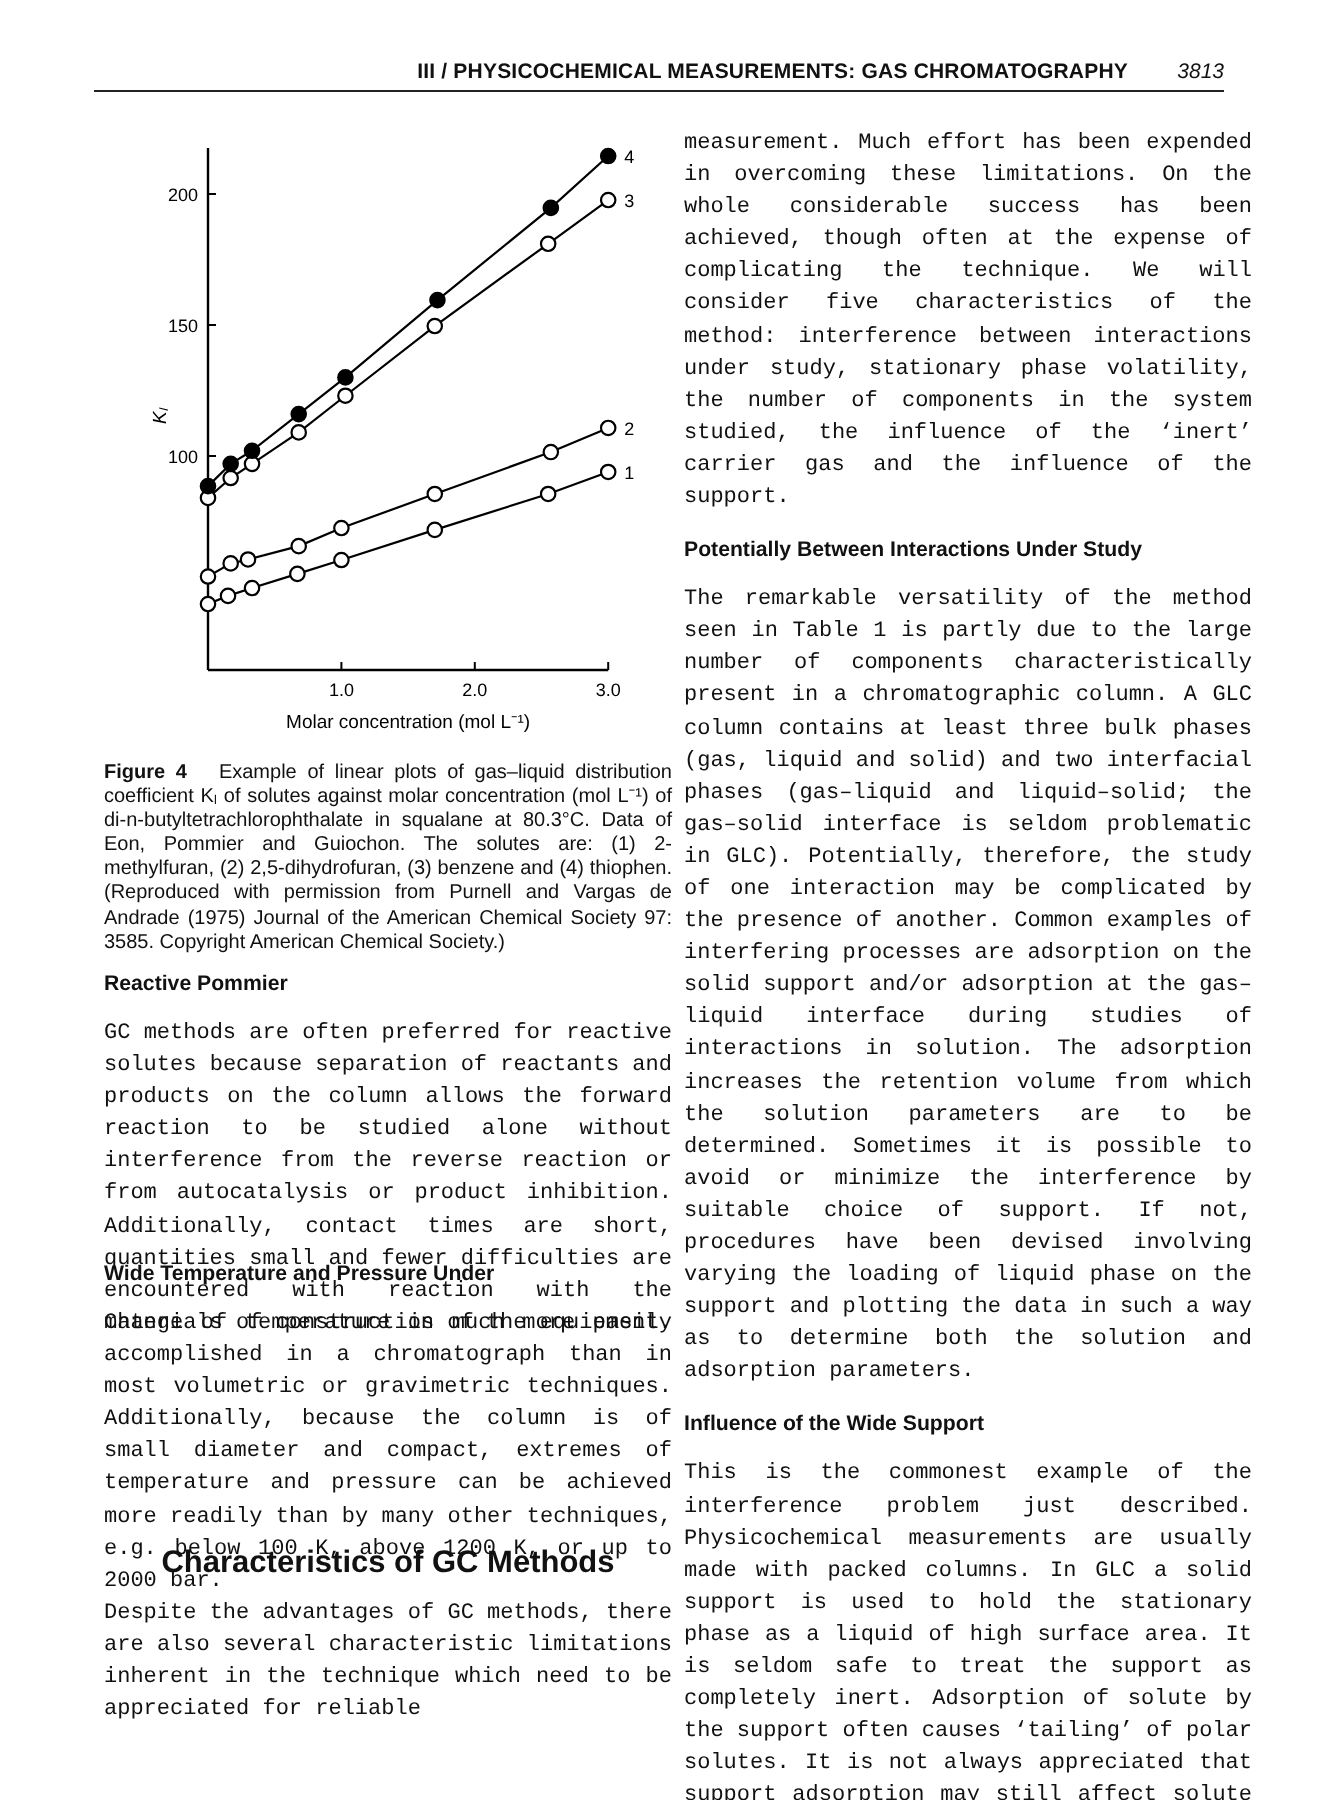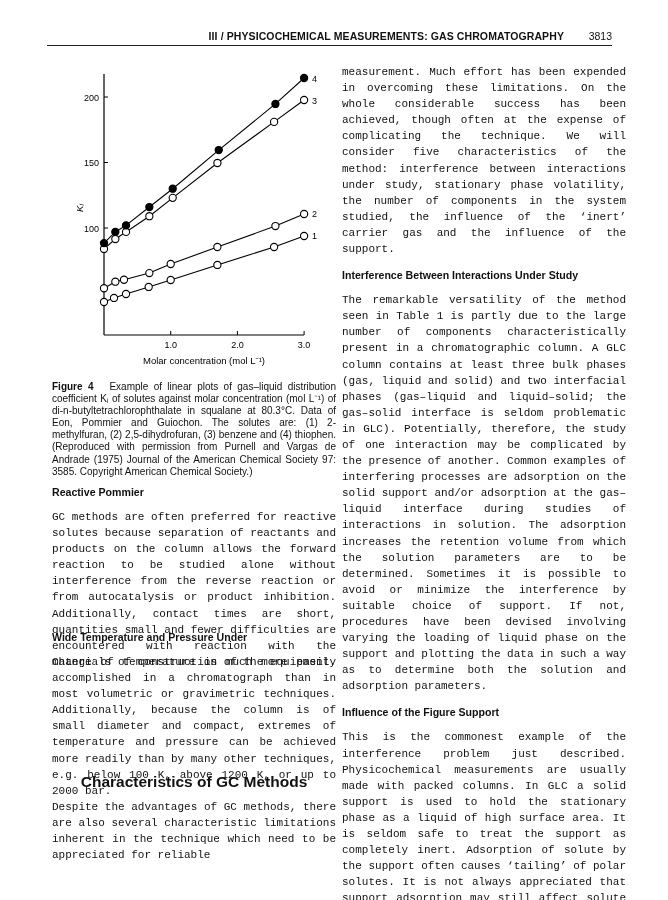--- a/index.html
+++ b/index.html
@@ -1,19 +1,19 @@
 <!DOCTYPE html>
 <html><head>
 <meta charset="utf-8">
 <style>
   html, body { margin:0; padding:0; background:#ffffff; }
   body { width:668px; height:900px; position:relative; overflow:hidden; color:#111; }
   .header { position:absolute; left:47px; top:30px; width:565px; height:15px; border-bottom:1px solid #222; }
   .header-title { position:absolute; right:48px; top:0; font-family:"Liberation Sans", sans-serif; font-weight:bold; font-size:10.5px; letter-spacing:0.1px;text-align:right; }
-  .header-page { position:absolute; right:0; top:0; font-family:"Liberation Sans", sans-serif; font-size:10.5px; }
+  .header-page { position:absolute; right:0; top:0; font-family:"Liberation Sans", sans-serif; font-size:10.5px;font-style:italic; }
   .col { position:absolute; top:64px; width:284px; font-family:Liberation Mono, monospace; font-size:11px; line-height:16.1px; text-align:justify; }
   .figure { position:absolute; left:52px; top:64px; width:284px; height:308px; }
   .caption { position:absolute; left:52px; top:381px; width:284px; font-family:"Liberation Sans", sans-serif; font-size:10px; line-height:12.1px; text-align:justify; }
   .caption b { font-weight:bold; }
   .h-sm { font-family:"Liberation Sans", sans-serif; font-weight:bold; font-size:10.6px; margin:0; }
   .h-lg { font-family:"Liberation Sans", sans-serif; font-weight:bold; font-size:15.5px; margin:0;text-align:center; }
   p { margin:0; }
   .abs { position:absolute; }
 </style>
 </head>
@@ -107,20 +107,20 @@
 </div>
 
 <div class="abs" style="left:52px; top:773px; width:284px;">
   <h2 class="h-lg">Characteristics of GC Methods</h2>
   <p class="col" style="position:static; margin-top:8px;">Despite the advantages of GC methods, there are also several characteristic limitations inherent in the technique which need to be appreciated for reliable</p>
 </div>
 
 <div class="abs" style="left:342px; top:64px; width:284px;">
   <p class="col" style="position:static;">measurement. Much effort has been expended in overcoming these limitations. On the whole considerable success has been achieved, though often at the expense of complicating the technique. We will consider five characteristics of the method: interference between interactions under study, stationary phase volatility, the number of components in the system studied, the influence of the ‘inert’ carrier gas and the influence of the support.</p>
   <div style="margin-top:12px;">
-    <h3 class="h-sm">Interference Between Interactions Under Study</h3>
+    <h3 class="h-sm">Potentially Between Interactions Under Study</h3>
     <p class="col" style="position:static; margin-top:11px;">The remarkable versatility of the method seen in Table 1 is partly due to the large number of components characteristically present in a chromatographic column. A GLC column contains at least three bulk phases (gas, liquid and solid) and two interfacial phases (gas–liquid and liquid–solid; the gas–solid interface is seldom problematic in GLC). Potentially, therefore, the study of one interaction may be complicated by the presence of another. Common examples of interfering processes are adsorption on the solid support and/or adsorption at the gas–liquid interface during studies of interactions in solution. The adsorption increases the retention volume from which the solution parameters are to be determined. Sometimes it is possible to avoid or minimize the interference by suitable choice of support. If not, procedures have been devised involving varying the loading of liquid phase on the support and plotting the data in such a way as to determine both the solution and adsorption parameters.</p>
   </div>
   <div style="margin-top:12px;">
-    <h3 class="h-sm">Influence of the Figure Support</h3>
+    <h3 class="h-sm">Influence of the Wide Support</h3>
     <p class="col" style="position:static; margin-top:11px;">This is the commonest example of the interference problem just described. Physicochemical measurements are usually made with packed columns. In GLC a solid support is used to hold the stationary phase as a liquid of high surface area. It is seldom safe to treat the support as completely inert. Adsorption of solute by the support often causes ‘tailing’ of polar solutes. It is not always appreciated that support adsorption may still affect solute retention even when no tailing is observed. Reproducibility of the support was a serious bar to reproducible data in early GC work. Support adsorption can be detected and eliminated by varying the liquid loading and analysing the data appropriately. This is a desirable procedure in all GLC measurements of solution equilibria unless there is already good evidence that adsorption by the support is negligible. It is usually found that support adsorption can be neglected with nonpolar organic solutes. In other cases one can either greatly reduce the effect by chemically reacting the support surface with a silanizing agent, or eliminate the effect by</p>
   </div>
 </div>
 
 </body></html>

